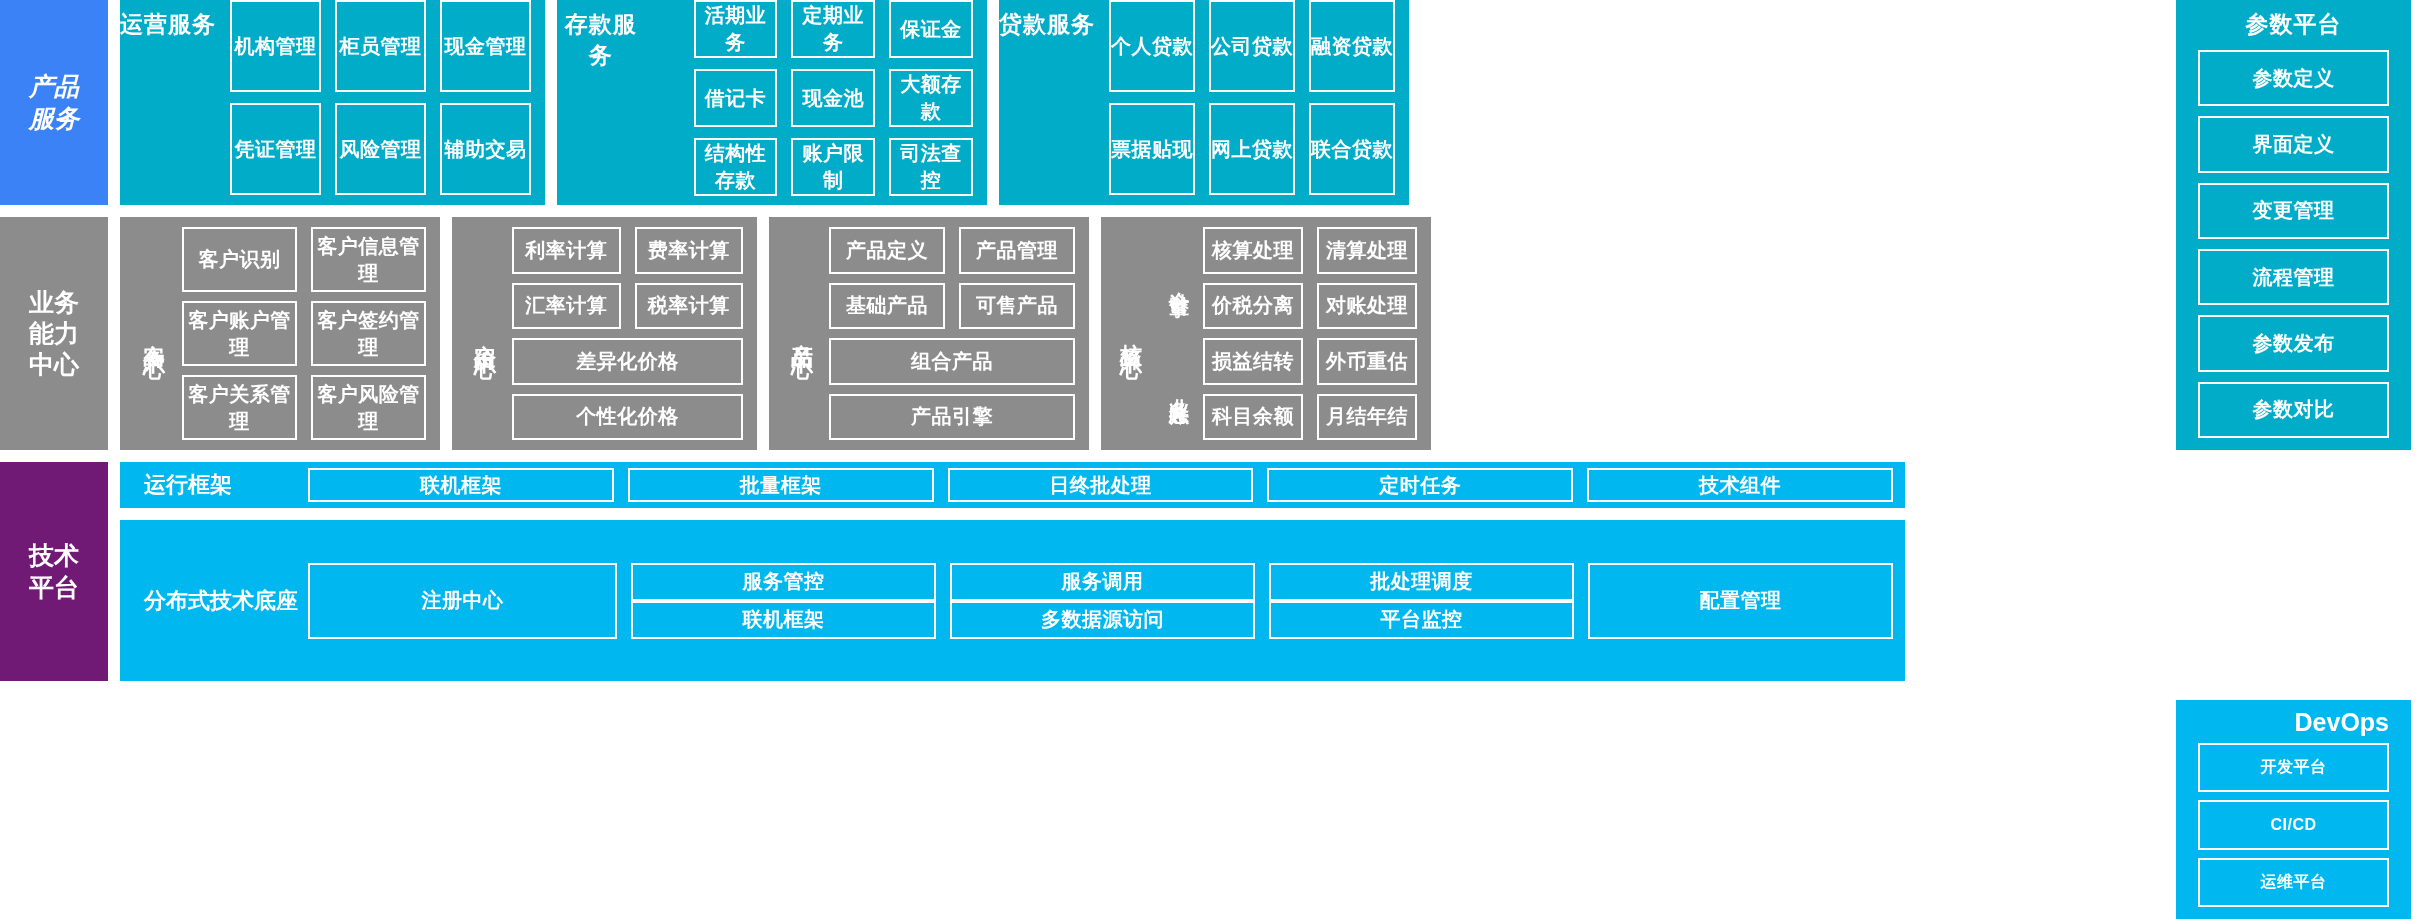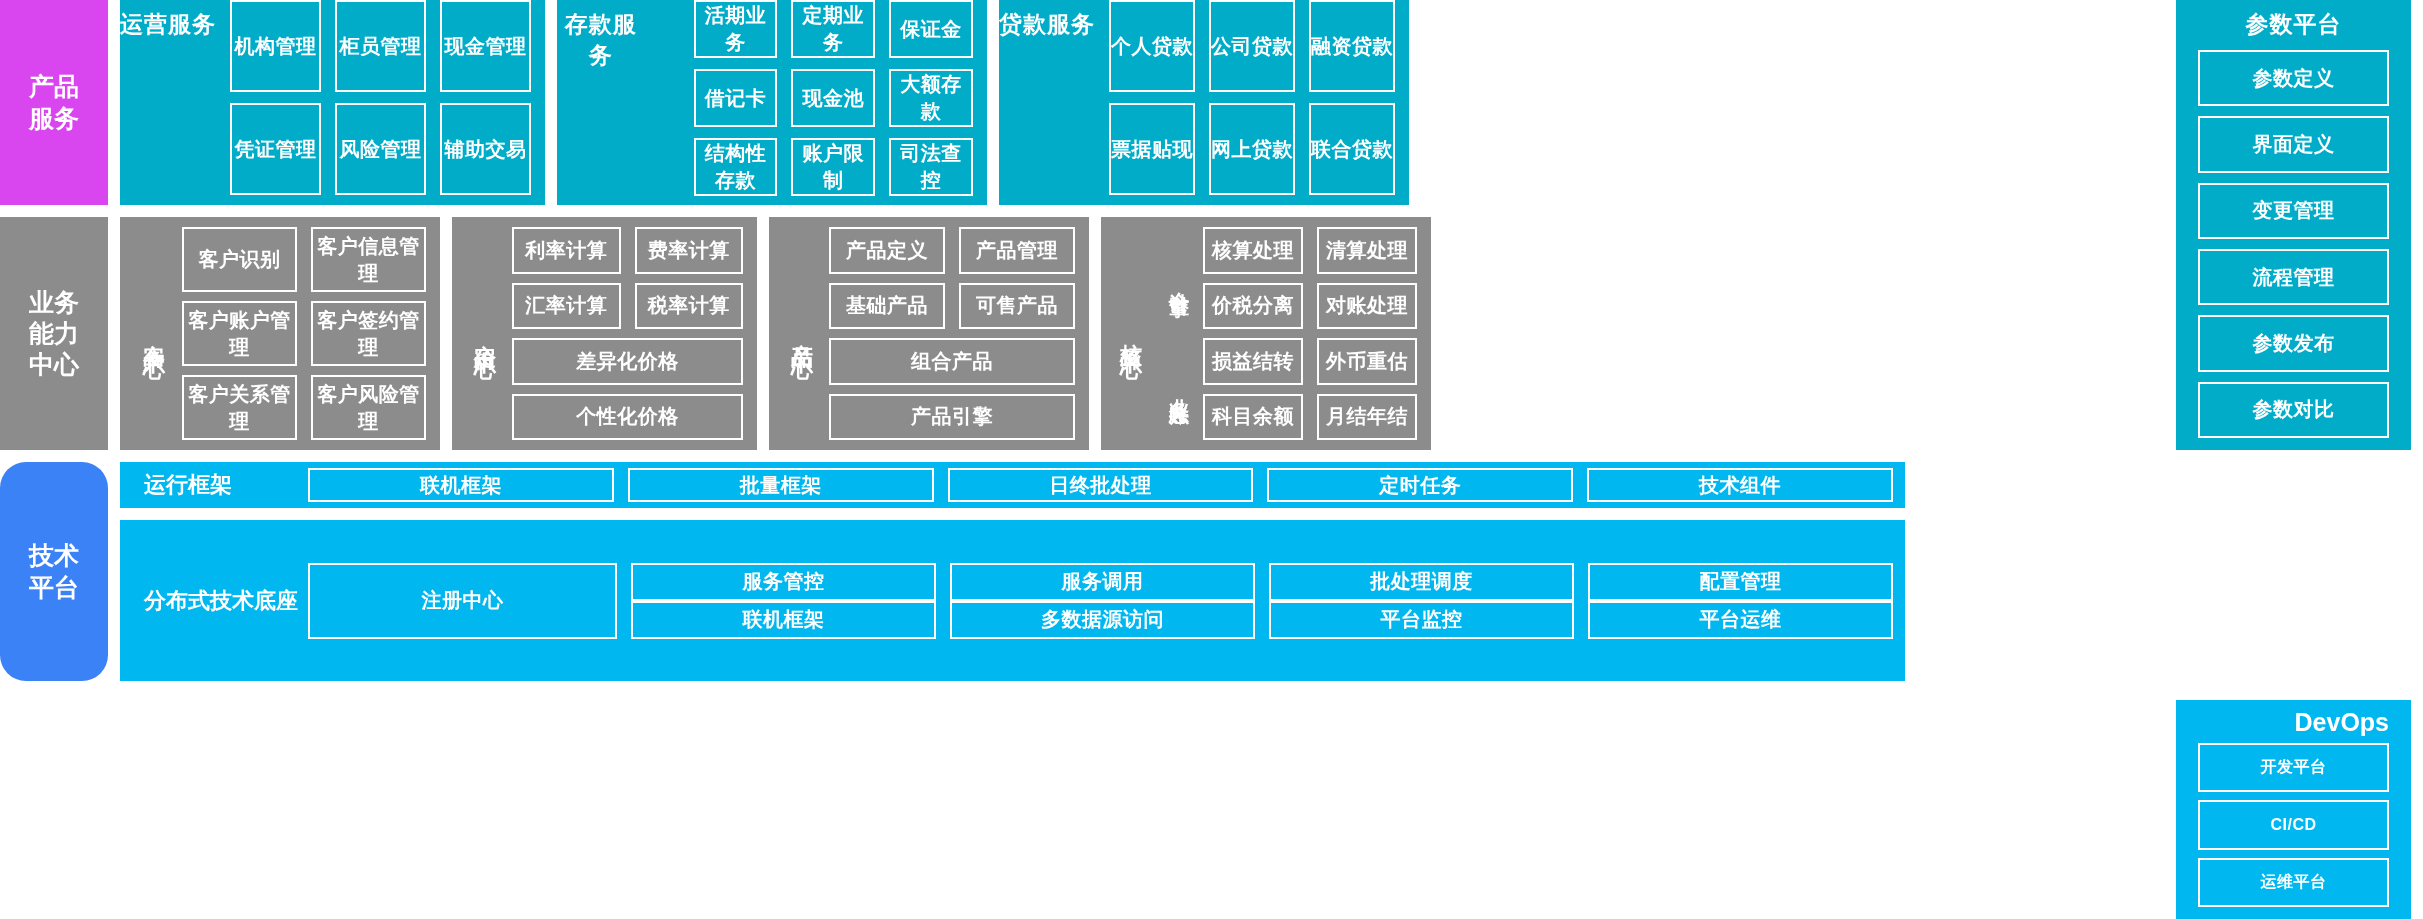--- a/index.html
+++ b/index.html
@@ -35,23 +35,23 @@
     display: flex;
     align-items: center;
     justify-content: center;
     color: #ffffff;
     font-weight: bold;
     font-size: 25px;
     line-height: 1.25;
     text-align: center;
     box-sizing: border-box;
   }
-  .rail.teal  { background: #d946ef; }
+  .rail.teal  { background: #3b82f6; font-style: italic; }
   .rail.gray  { background: #8c8c8c; }
-  .rail.blue  { background: #3b82f6; border-radius: 26px; }
+  .rail.blue  { background: #701a75; }
 
   .gap-col { flex: 0 0 12px; }
 
   
   .group {
     position: relative;
     box-sizing: border-box;
     display: flex;
     flex-direction: row;
   }
@@ -470,21 +470,20 @@
             <div class="base-col">
               <div class="tile">服务调用</div>
               <div class="tile">多数据源访问</div>
             </div>
             <div class="base-col">
               <div class="tile">批处理调度</div>
               <div class="tile">平台监控</div>
             </div>
             <div class="base-col">
               <div class="tile">配置管理</div>
-              <div class="tile">平台运维</div>
             </div>
           </div>
         </div>
       </div>
       <div class="gap-col"></div>
       <div style="flex:0 0 247px"></div>
     </div>
   </div>
 
   <div id="col-param">

